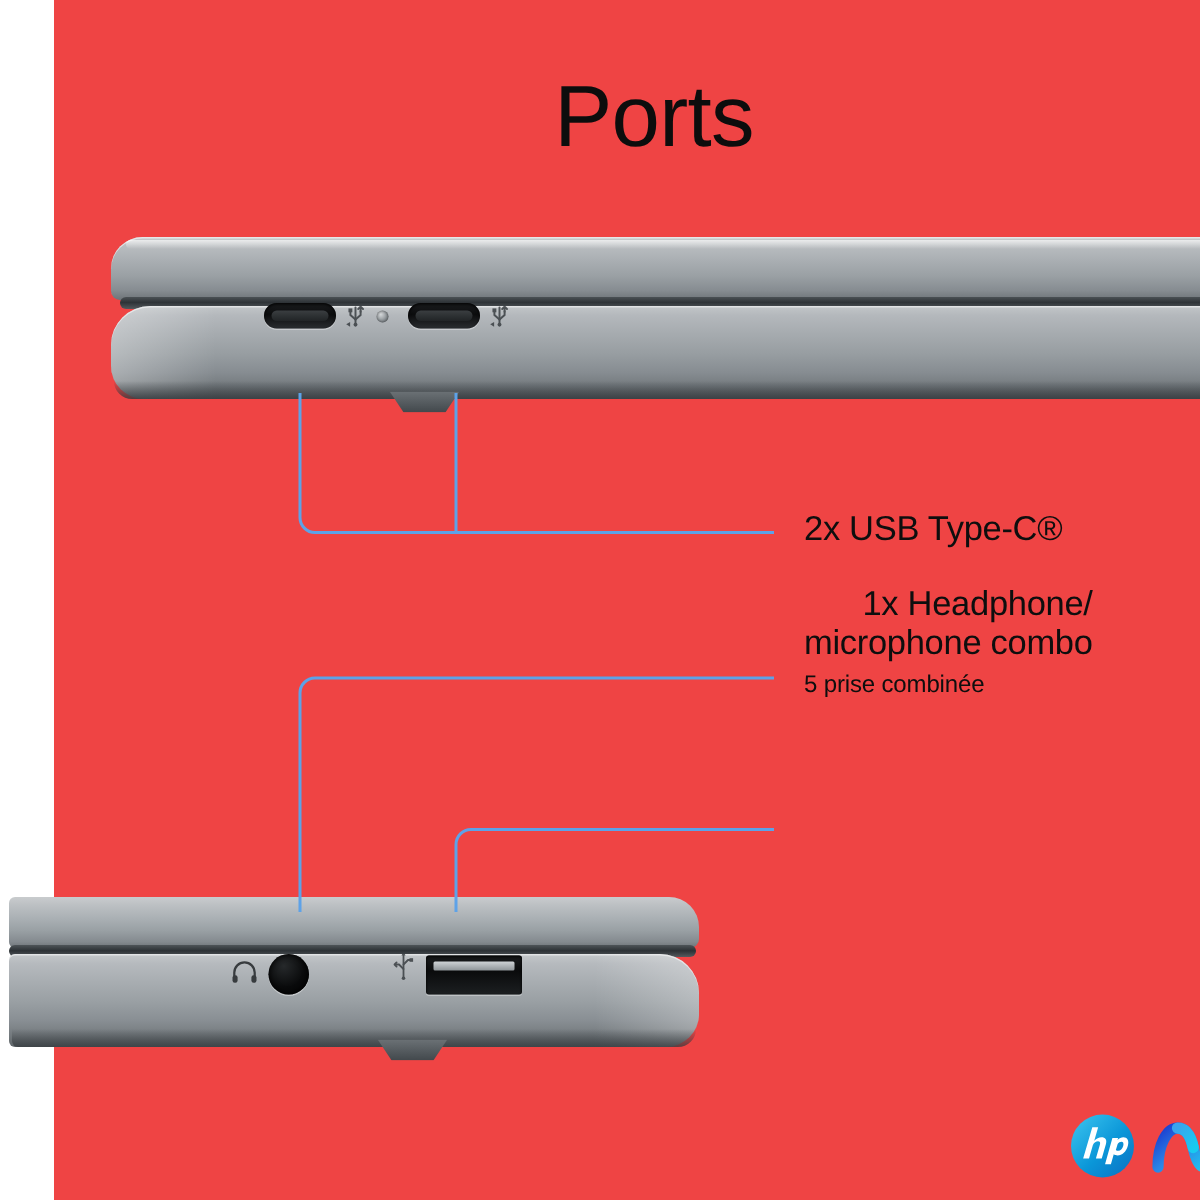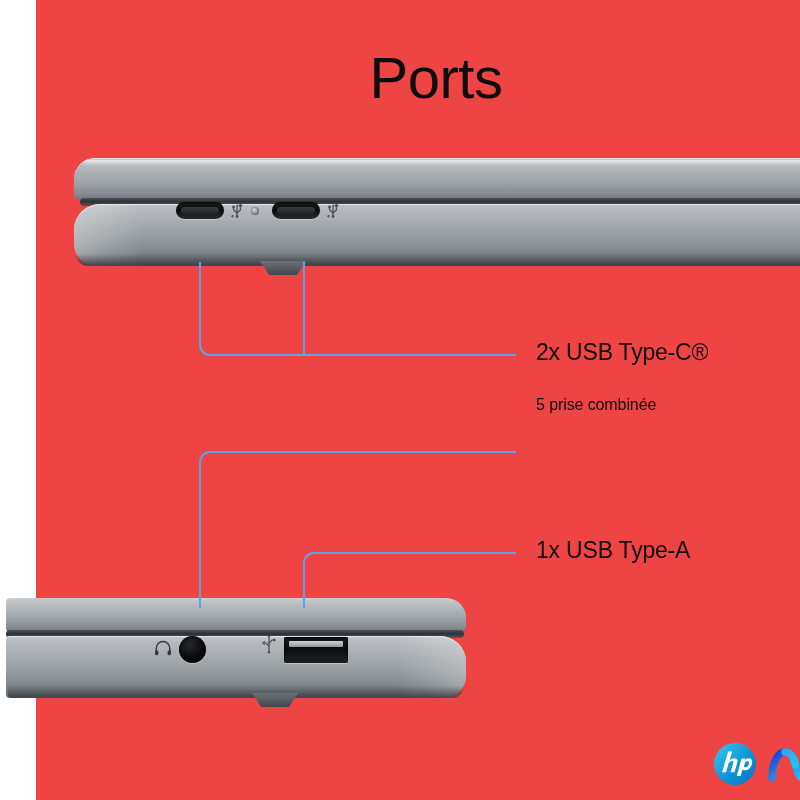--- a/index.html
+++ b/index.html
@@ -322,26 +322,27 @@
     <g stroke-width="2" fill="none">
       <line x1="424" y1="355" x2="492" y2="355" stroke="url(#fadeRight)"></line>
       <line x1="424" y1="452" x2="492" y2="452" stroke="url(#fadeRight)"></line>
       <line x1="424" y1="553" x2="492" y2="553" stroke="url(#fadeRight)"></line>
     </g>
   </svg>
 
   <div class="label label-main" id="label-usbc">2x USB Type-C®</div>
 
   <div class="label" id="label-headphone">
+    <div class="label-main">1x Headphone/</div>
+    <div class="label-main">microphone combo</div>
     <div id="label-headphone-sub">
       <div class="label-sub">5 prise combinée</div>
     </div>
   </div>
 
-  <div class="label label-main" id="label-usba">1x USB Type-A</div>
 
   <div id="logo-group">
 
     <svg id="hp-logo" viewBox="0 0 46 44">
       <circle cx="23" cy="22" r="21" fill="url(#hpGrad)"></circle>
       <g fill="#ffffff">
 
         <path d="M16.2 9.5 h3.9 l-2.6 9.0 c1.5 -1.5 3.1 -2.3 4.8 -2.3 c2.6 0 3.8 1.6 3.0 4.4
                  l-2.8 9.7 h-3.9 l2.7 -9.3 c0.4 -1.4 -0.1 -2.1 -1.3 -2.1 c-1.3 0 -2.6 0.9 -3.4 2.4
                  l-2.6 9.0 h-3.9 z"></path>

